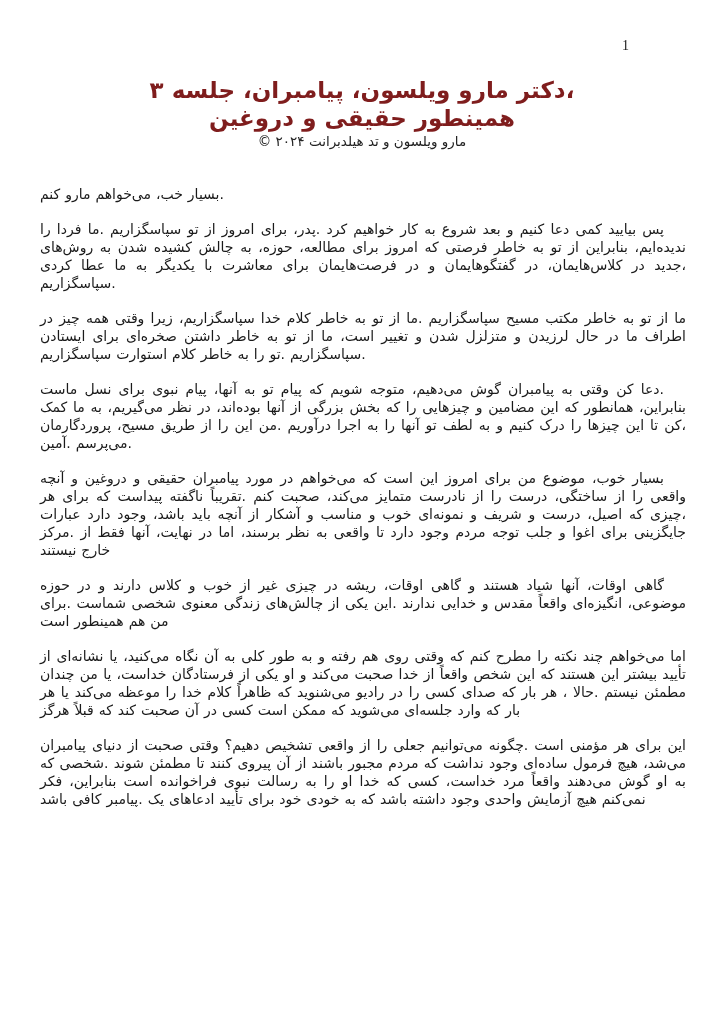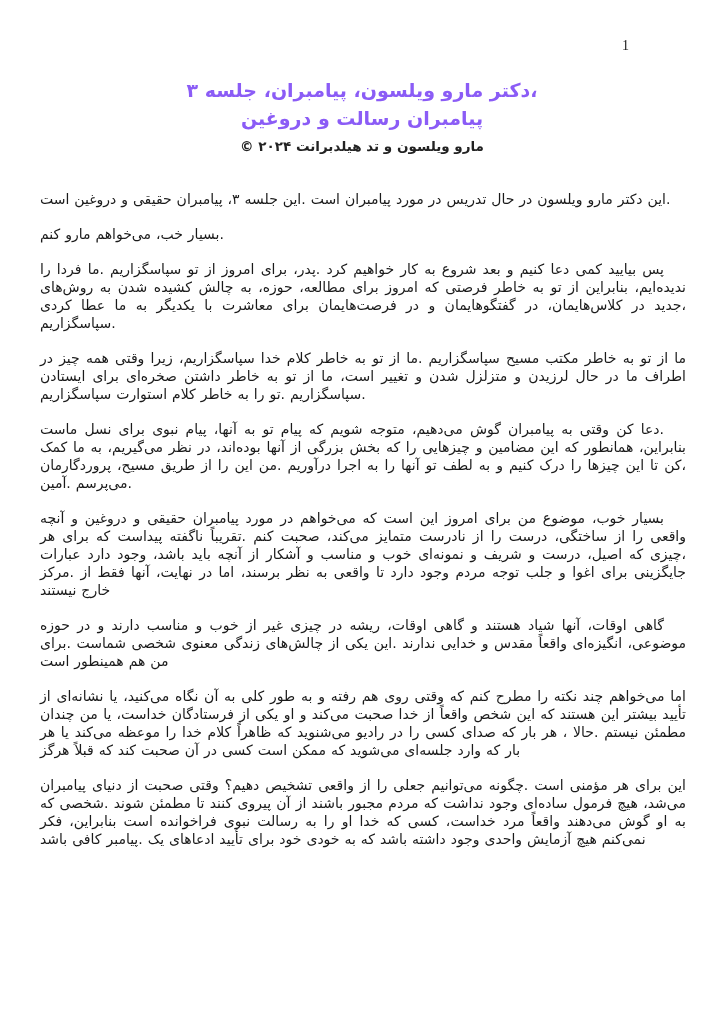--- a/index.html
+++ b/index.html
@@ -16,29 +16,28 @@
     top:38px; left:622px;
     font-family:"Liberation Serif","DejaVu Serif",serif;
     font-size:14px; color:#1a1a1a;
   }
   .doc-header {
     margin-top:76px;
     text-align:center;
     direction:rtl;
   }
   .doc-title {
-    font-size:19px;
+    font-size:23px;
     font-weight:bold;
     line-height:28px;
-    color:#8b5cf6;
+    color:#7f1d1d;
   }
   .doc-byline {
-    margin-top:5px;
     font-size:13.5px;
-    font-weight:bold;
+    font-weight:normal;
     line-height:19px;
     color:#222;
   }
   .content {
     direction:rtl;
     margin:34px 38px 0 40px;
   }
   .content p {
     font-size:14px;
     line-height:18px;
@@ -51,29 +50,28 @@
 </style>
 </head>
 <body>
 
 <div class="page">
 
   <div class="page-number">1</div>
 
   <div class="doc-header" lang="fa" dir="rtl">
     <div class="doc-title">،دکتر مارو ویلسون، پیامبران، جلسه ۳</div>
-    <div class="doc-title">پیامبران رسالت و دروغین</div>
+    <div class="doc-title">همینطور حقیقی و دروغین</div>
     <div class="doc-byline">مارو ویلسون و تد هیلدبرانت ۲۰۲۴ ©</div>
   </div>
 
   <div class="content" lang="fa" dir="rtl">
-    <p>.این دکتر مارو ویلسون در حال تدریس در مورد پیامبران است .این جلسه ۳، پیامبران حقیقی و دروغین است</p>
     <p>.بسیار خب، می‌خواهم مارو کنم</p>
     <p class="indent">پس بیایید کمی دعا کنیم و بعد شروع به کار خواهیم کرد .پدر، برای امروز از تو سپاسگزاریم .ما فردا را ندیده‌ایم، بنابراین از تو به خاطر فرصتی که امروز برای مطالعه، حوزه، به چالش کشیده شدن به روش‌های ،جدید در کلاس‌هایمان، در گفتگوهایمان و در فرصت‌هایمان برای معاشرت با یکدیگر به ما عطا کردی .سپاسگزاریم</p>
     <p>ما از تو به خاطر مکتب مسیح سپاسگزاریم .ما از تو به خاطر کلام خدا سپاسگزاریم، زیرا وقتی همه چیز در اطراف ما در حال لرزیدن و متزلزل شدن و تغییر است، ما از تو به خاطر داشتن صخره‌ای برای ایستادن .سپاسگزاریم .تو را به خاطر کلام استوارت سپاسگزاریم</p>
     <p class="indent">.دعا کن وقتی به پیامبران گوش می‌دهیم، متوجه شویم که پیام تو به آنها، پیام نبوی برای نسل ماست بنابراین، همانطور که این مضامین و چیزهایی را که بخش بزرگی از آنها بوده‌اند، در نظر می‌گیریم، به ما کمک ،کن تا این چیزها را درک کنیم و به لطف تو آنها را به اجرا درآوریم .من این را از طریق مسیح، پروردگارمان .می‌پرسم .آمین</p>
     <p class="indent">بسیار خوب، موضوع من برای امروز این است که می‌خواهم در مورد پیامبران حقیقی و دروغین و آنچه واقعی را از ساختگی، درست را از نادرست متمایز می‌کند، صحبت کنم .تقریباً ناگفته پیداست که برای هر ،چیزی که اصیل، درست و شریف و نمونه‌ای خوب و مناسب و آشکار از آنچه باید باشد، وجود دارد عبارات جایگزینی برای اغوا و جلب توجه مردم وجود دارد تا واقعی به نظر برسند، اما در نهایت، آنها فقط از .مرکز خارج نیستند</p>
-    <p class="indent">گاهی اوقات، آنها شیاد هستند و گاهی اوقات، ریشه در چیزی غیر از خوب و مناسب دارند و در حوزه موضوعی، انگیزه‌ای واقعاً مقدس و خدایی ندارند .این یکی از چالش‌های زندگی معنوی شخصی شماست .برای من هم همینطور است</p>
+    <p class="indent">گاهی اوقات، آنها شیاد هستند و گاهی اوقات، ریشه در چیزی غیر از خوب و کلاس دارند و در حوزه موضوعی، انگیزه‌ای واقعاً مقدس و خدایی ندارند .این یکی از چالش‌های زندگی معنوی شخصی شماست .برای من هم همینطور است</p>
     <p>اما می‌خواهم چند نکته را مطرح کنم که وقتی روی هم رفته و به طور کلی به آن نگاه می‌کنید، یا نشانه‌ای از تأیید بیشتر این هستند که این شخص واقعاً از خدا صحبت می‌کند و او یکی از فرستادگان خداست، یا من چندان مطمئن نیستم .حالا ، هر بار که صدای کسی را در رادیو می‌شنوید که ظاهراً کلام خدا را موعظه می‌کند یا هر بار که وارد جلسه‌ای می‌شوید که ممکن است کسی در آن صحبت کند که قبلاً هرگز</p>
     <p>این برای هر مؤمنی است .چگونه می‌توانیم جعلی را از واقعی تشخیص دهیم؟ وقتی صحبت از دنیای پیامبران می‌شد، هیچ فرمول ساده‌ای وجود نداشت که مردم مجبور باشند از آن پیروی کنند تا مطمئن شوند .شخصی که به او گوش می‌دهند واقعاً مرد خداست، کسی که خدا او را به رسالت نبوی فراخوانده است بنابراین، فکر نمی‌کنم هیچ آزمایش واحدی وجود داشته باشد که به خودی خود برای تأیید ادعاهای یک .پیامبر کافی باشد</p>
   </div>
 
 </div>
 
 </body></html>

